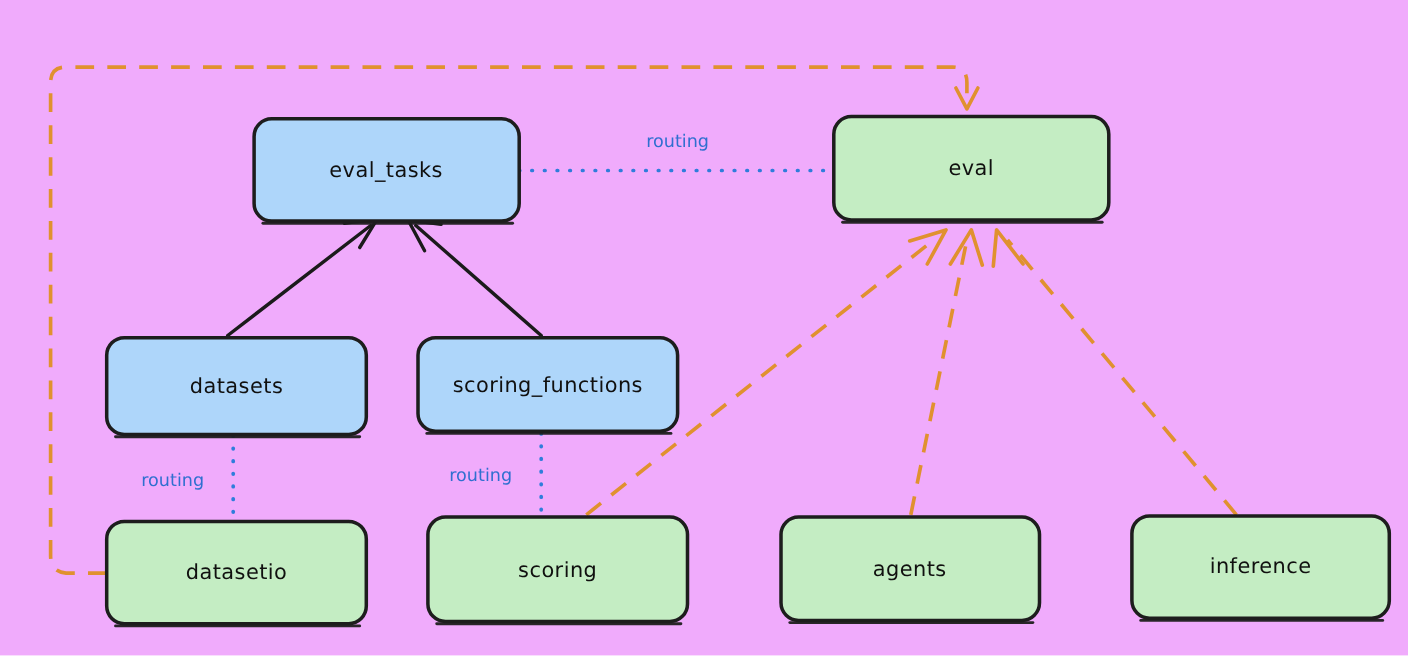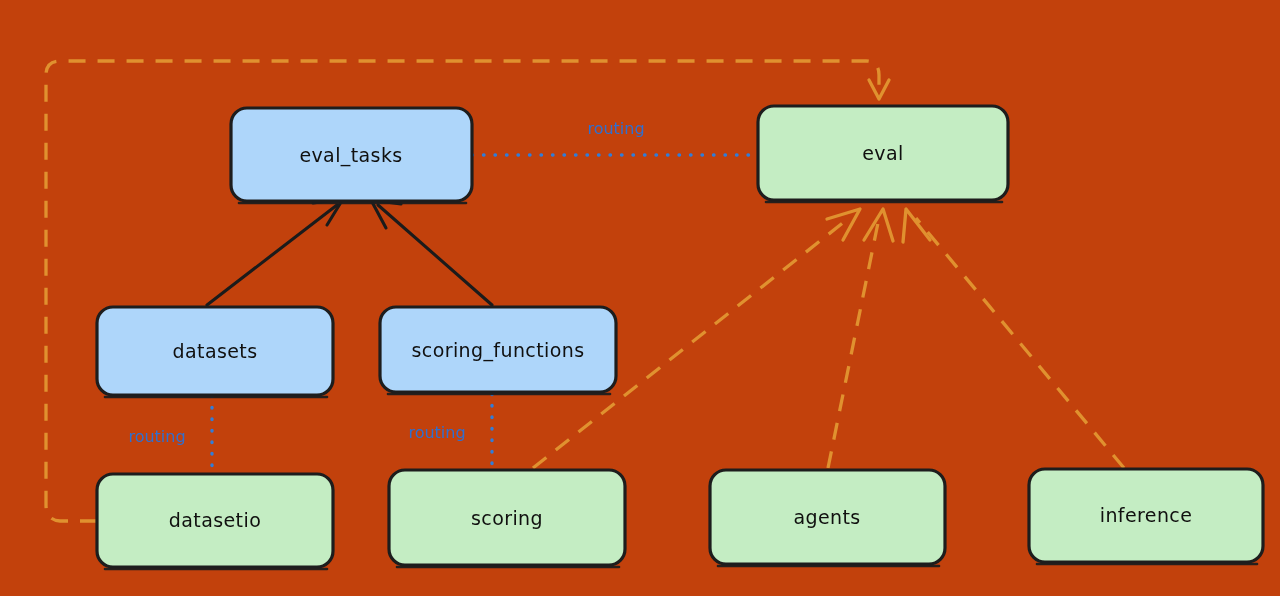--- a/index.html
+++ b/index.html
@@ -10,21 +10,21 @@
   body {
     width: 1280px;
     height: 596px;
     overflow: hidden;
     font-family: "DejaVu Sans", sans-serif;
   }
   #diagram-root {
     position: relative;
     width: 1280px;
     height: 596px;
-    background: #c2410c;
+    background: #f0abfc;
   }
   svg#diagram-svg {
     position: absolute;
     left: 0;
     top: 0;
     width: 1280px;
     height: 596px;
     display: block;
   }
   .node-shape {

